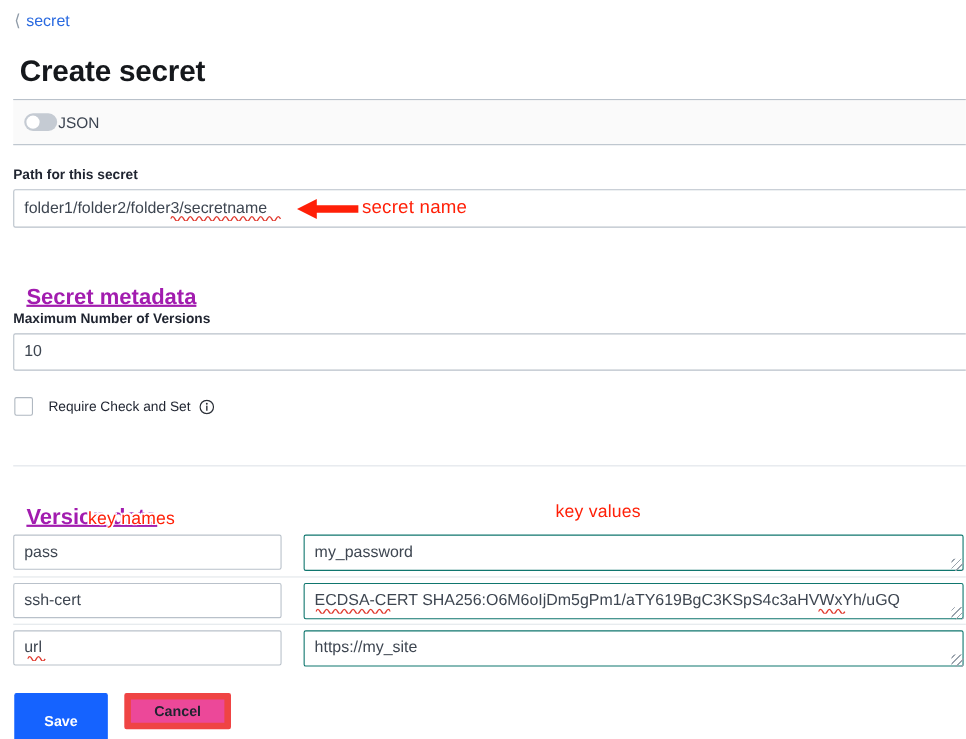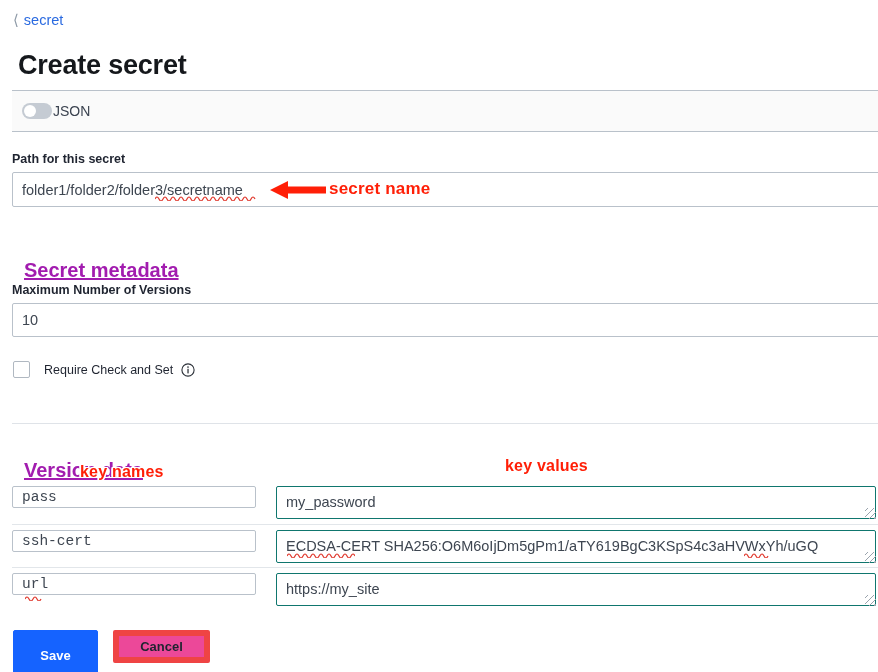--- a/index.html
+++ b/index.html
@@ -124,21 +124,21 @@
   .version-heading { left: 12px; top: 447px; }
 
   
   .vrow { position: absolute; left: 12px; }
   .vrow-0 { top: 486px; }
   .vrow-1 { top: 530px; }
   .vrow-2 { top: 573px; }
 
   .key-input {
     position: absolute; left: 0; top: 0;
-    width: 244px; height: 22px; font-family: Liberation Mono, monospace;
+    width: 244px; height: 32px;
   }
   .val-textarea {
     position: absolute; left: 264px; top: 0;
     width: 600px; height: 33px;
     border: 1px solid #0f766e;
     background: #fff;
     border-radius: 2px;
     font-family: "Liberation Sans", sans-serif;
     font-size: 14.5px;
     color: #3e4651;
@@ -182,21 +182,21 @@
     background: #ec4899; color: #1f2430;
     border: 6px solid #ef4444;
     width: 97px; height: 33px;
   }
 
   
   .annot {
     position: absolute;
     color: #ff1f07;
     font-family: "Liberation Sans", sans-serif;
-    font-weight: bold;
+    font-weight: normal;
     white-space: nowrap;
     text-shadow:
       -1.4px -1.4px 0 #fff,  1.4px -1.4px 0 #fff,
       -1.4px  1.4px 0 #fff,  1.4px  1.4px 0 #fff,
       -1.4px 0 0 #fff, 1.4px 0 0 #fff,
       0 -1.4px 0 #fff, 0 1.4px 0 #fff;
   }
   .annot-secret-name { left: 329px; top: 179px; font-size: 17px; letter-spacing: 0.2px; }
   .annot-key-names   { left: 80px;  top: 463px; font-size: 16px; letter-spacing: 0.2px; }
   .annot-key-values  { left: 505px; top: 457px; font-size: 16px; letter-spacing: 0.2px; }

